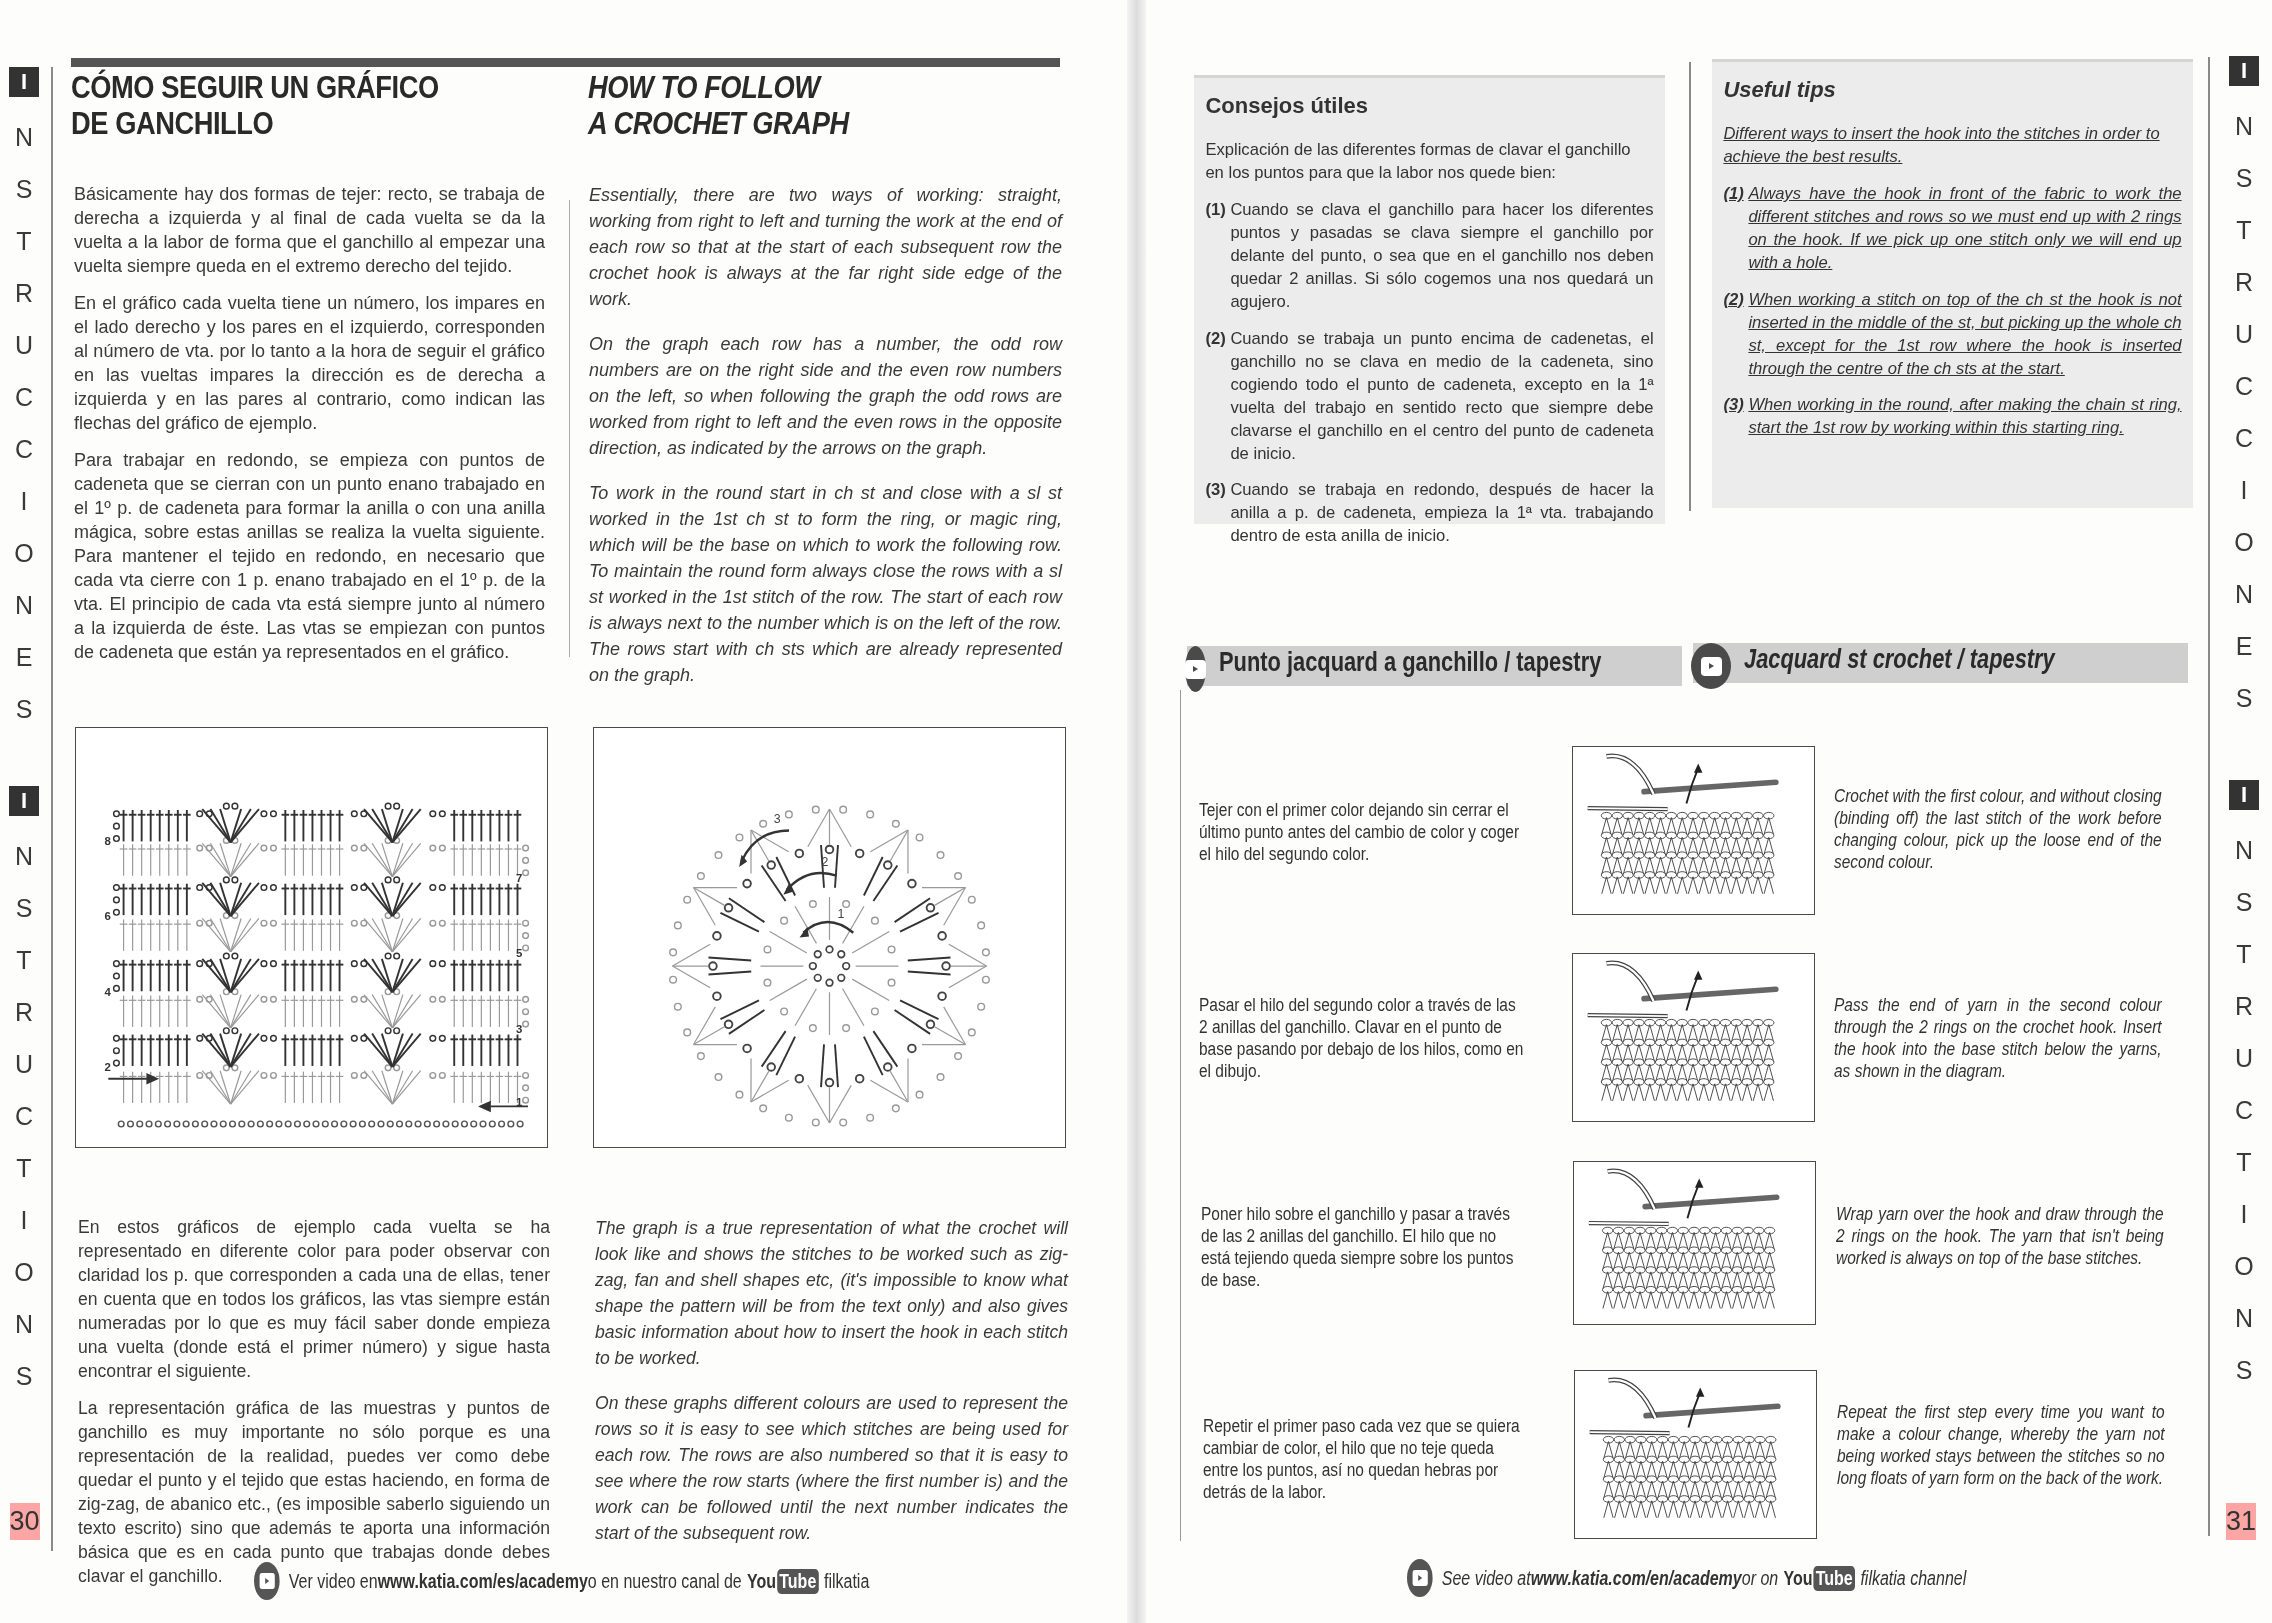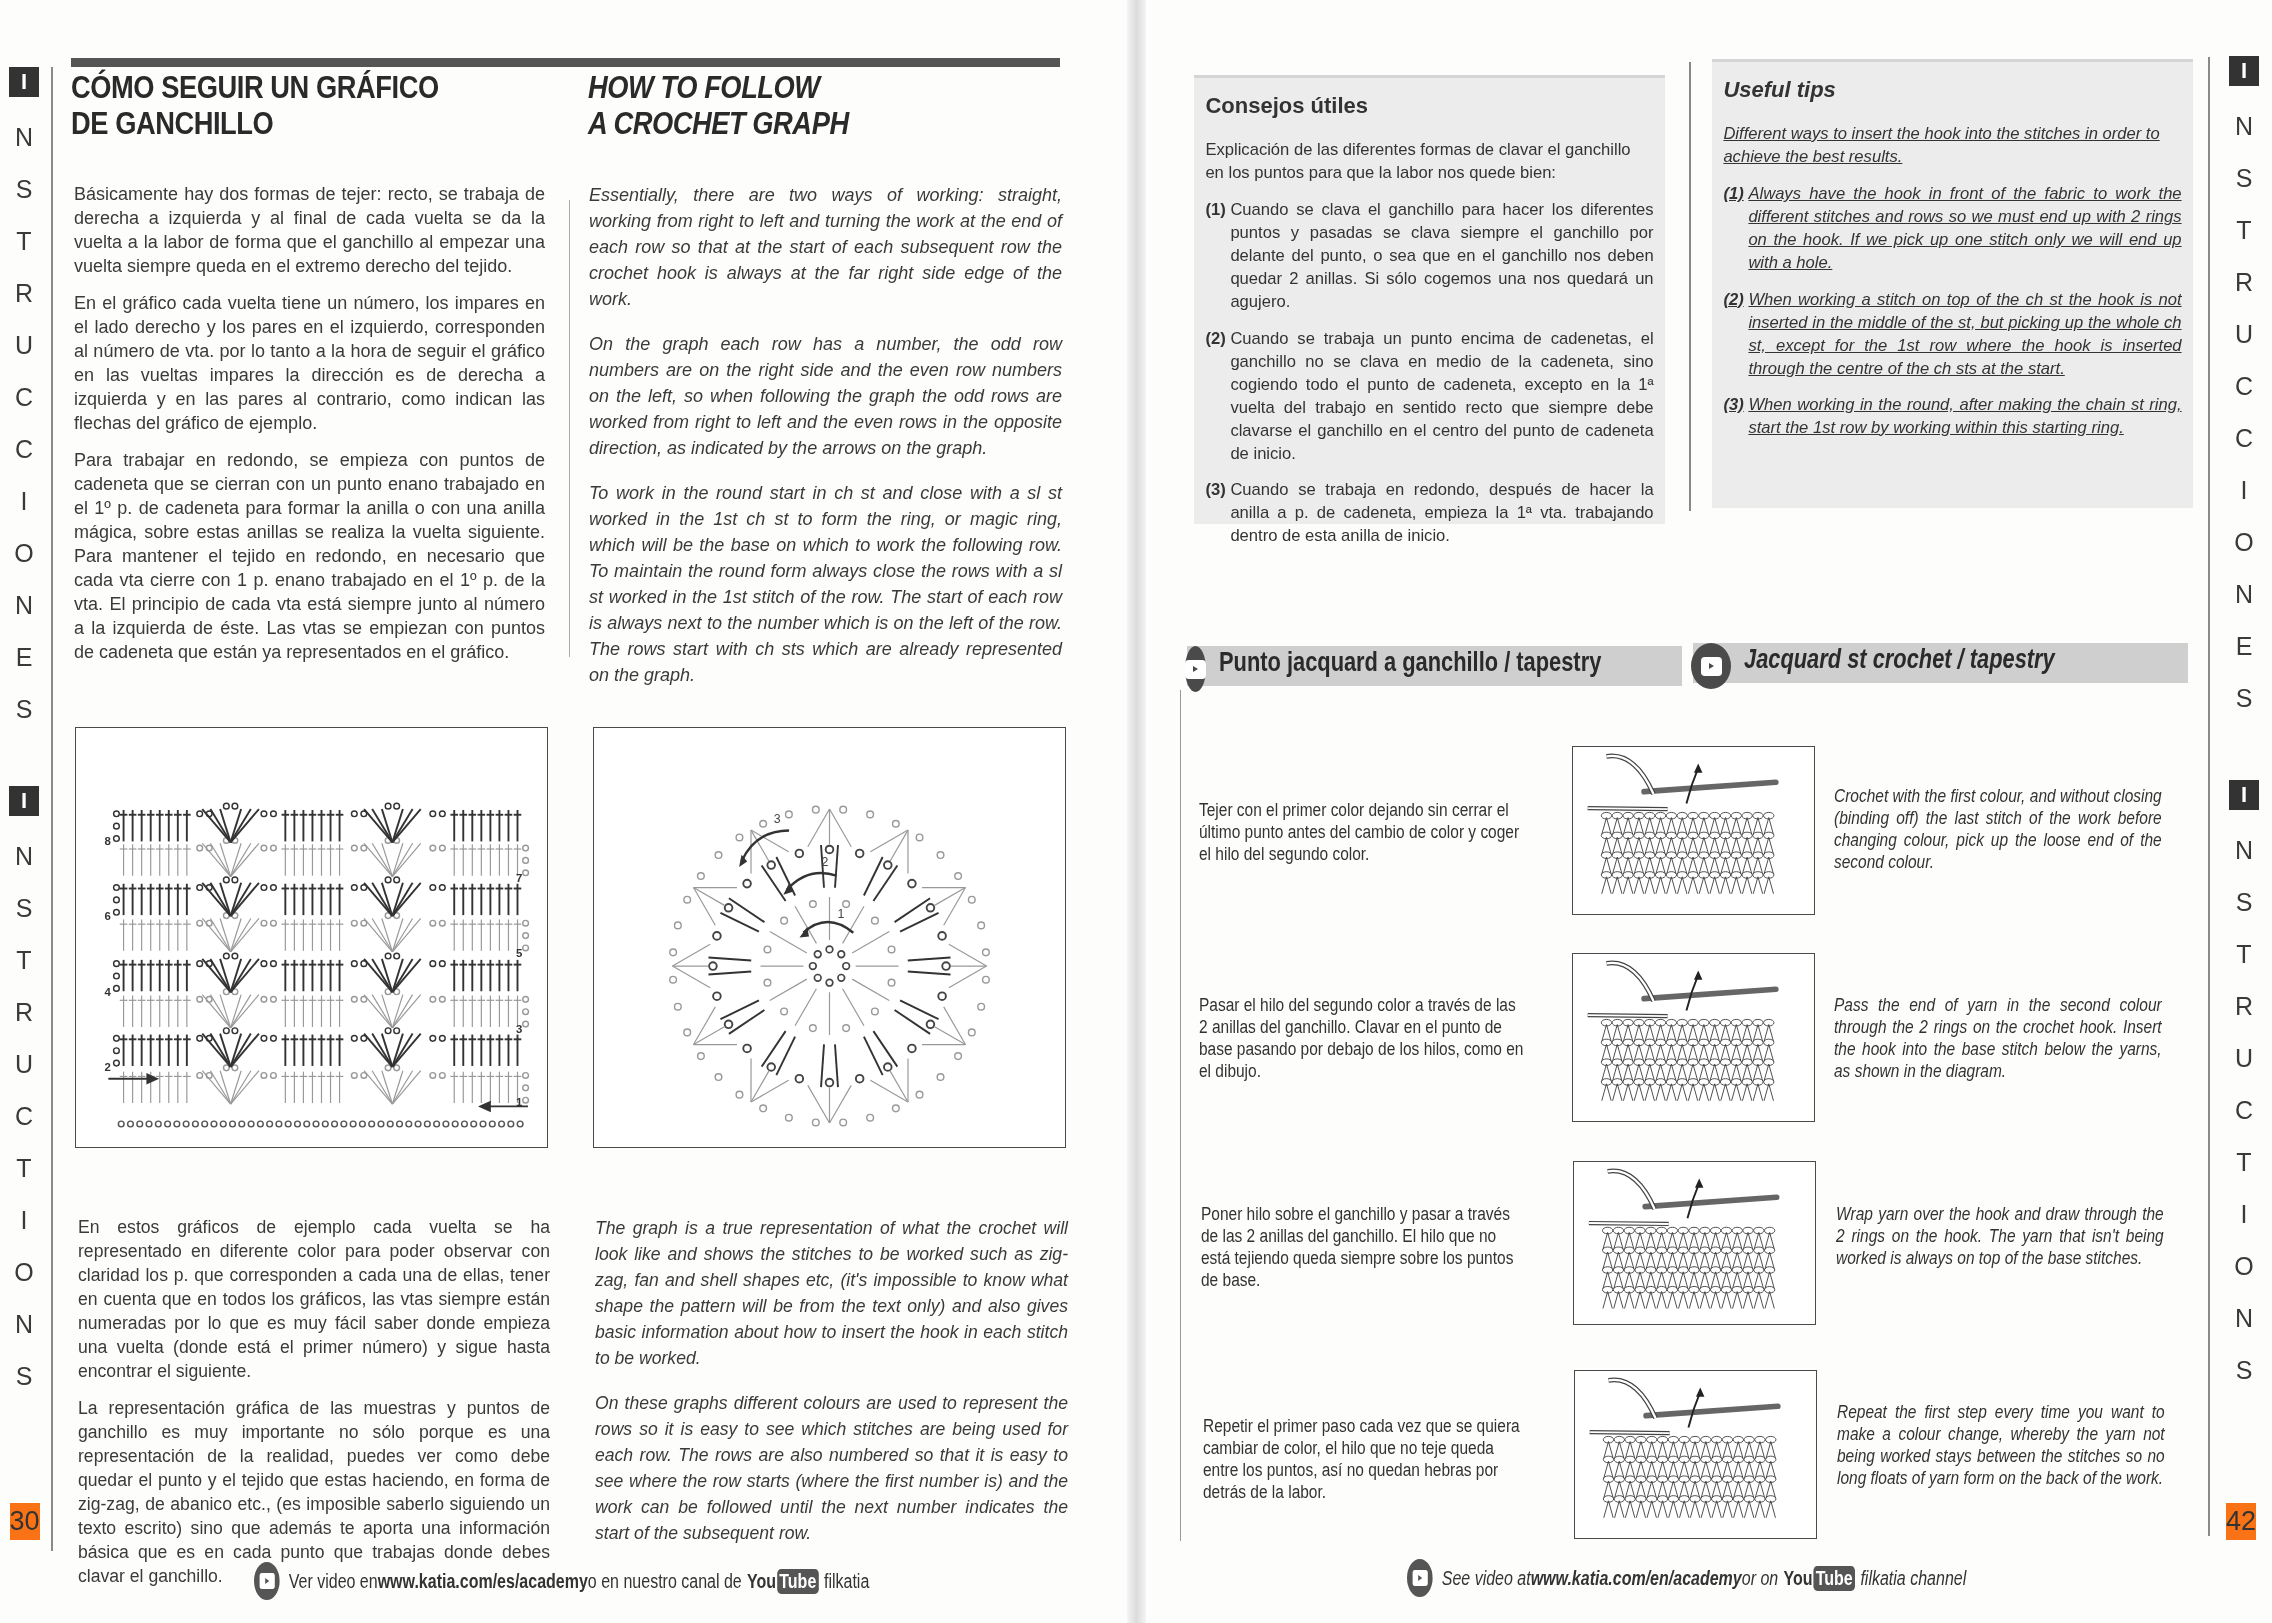--- a/index.html
+++ b/index.html
@@ -3,21 +3,21 @@
 <meta charset="utf-8">
 <style>
   html, body { margin:0; padding:0; }
   body { width:2273px; height:1623px; position:relative; background:#fdfdfc; overflow:hidden;
          font-family:"Liberation Sans", sans-serif; color:#2e2e2e; }
   
   .tab { position:absolute; width:48px; display:flex; flex-direction:column; align-items:center; }
   .tab .box { background:#333; color:#fff; width:29.5px; height:30px; display:flex; align-items:center; justify-content:center;
               font-size:22px; font-weight:bold; margin-bottom:14.3px; }
   .tab .ltr { font-size:25px; color:#3a3a3a; height:52px; line-height:52px; text-align:center; }
-  .pagenum { position:absolute; background:#f97316; color:#333; font-size:27px; font-family:"Liberation Sans Narrow","Liberation Sans",sans-serif;
+  .pagenum { position:absolute; background:#fca5a5; color:#333; font-size:27px; font-family:"Liberation Sans Narrow","Liberation Sans",sans-serif;
              width:30px; text-align:center; padding:2.9px 0; }
   .vrule { position:absolute; width:1.9px; background:#8a8a8a; }
   .hbar { position:absolute; height:8.6px; background:#555; }
   h1.title { position:absolute; margin:0; font-size:31px; line-height:36px; font-weight:900; color:#2a2a2a; letter-spacing:-0.5px; transform:scaleX(0.88); transform-origin:left top; }
   h1.title.it { font-style:italic; }
   .col { position:absolute; font-size:18px; line-height:24px; text-align:justify; color:#3a3a3a; }
   .col.it { font-style:italic; }
   .col p { margin:0 0 13px 0; }
   .colbig { line-height:26px; }
   .colbig p { margin:0 0 19px 0; }
@@ -1619,14 +1619,14 @@
   <div class="ltr">T</div>
   <div class="ltr">R</div>
   <div class="ltr">U</div>
   <div class="ltr">C</div>
   <div class="ltr">T</div>
   <div class="ltr">I</div>
   <div class="ltr">O</div>
   <div class="ltr">N</div>
   <div class="ltr">S</div>
 </div>
-<div class="pagenum" style="left:2226px;top:1503px;">42</div>
+<div class="pagenum" style="left:2226px;top:1503px;">31</div>
 
 
 </body></html>

